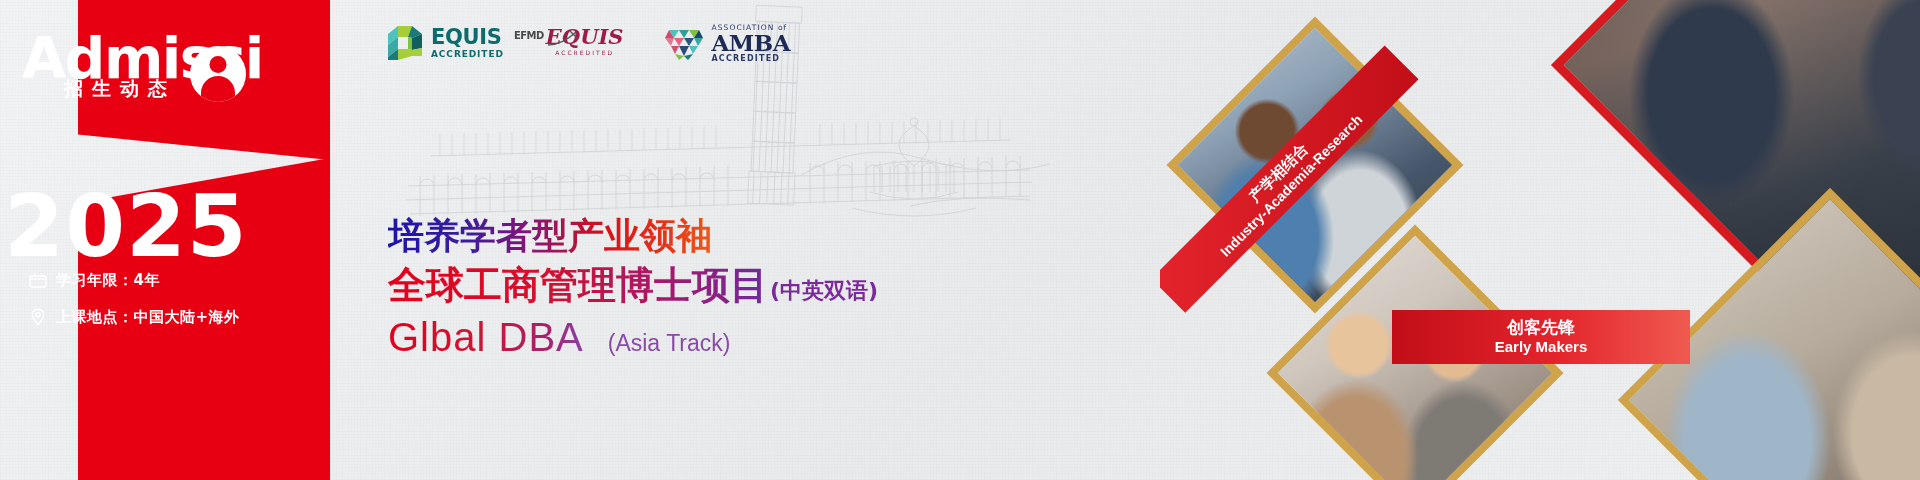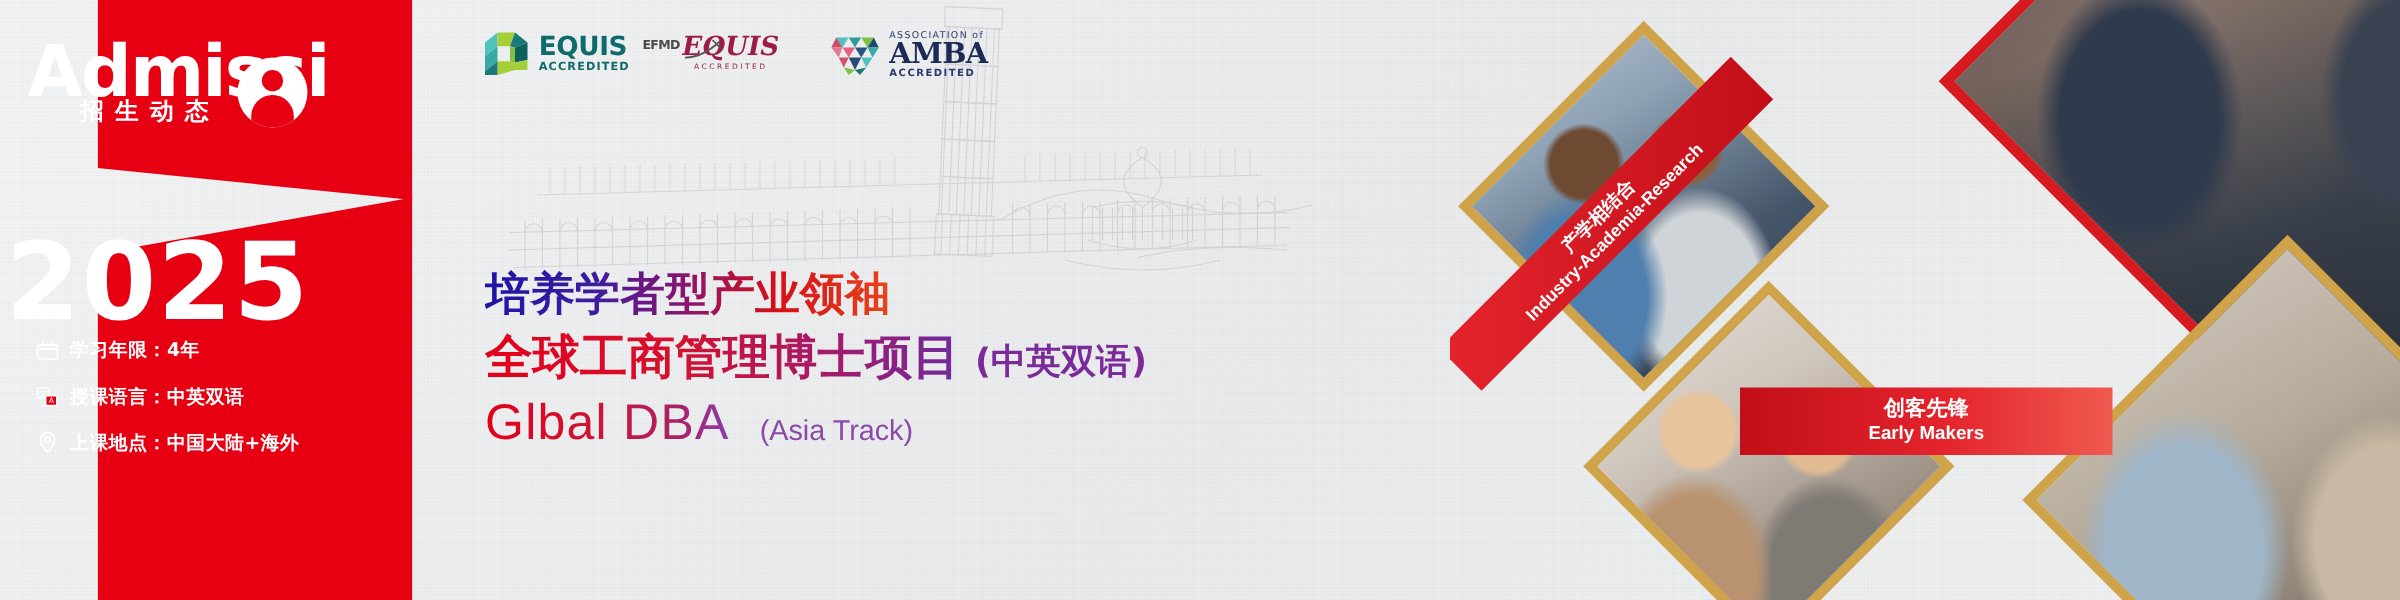--- a/index.html
+++ b/index.html
@@ -105,21 +105,21 @@
     -webkit-text-fill-color:transparent;
   }
   .hl2-row{ display:flex; align-items:baseline; margin-top:9px; }
   .hl2{
     font-size:38px; font-weight:700; letter-spacing:0; line-height:1.1;
     font-family:"DejaVu Sans",sans-serif;
     background:linear-gradient(90deg,#e3001b 0%,#d6102e 40%,#a01a6e 75%,#6f2aa0 100%);
     -webkit-background-clip:text; background-clip:text; color:transparent;
     -webkit-text-fill-color:transparent;
   }
-  .hl2-sub{ font-size:28px; font-weight:700; color:#7b2a9a; margin-left:12px;
+  .hl2-sub{ font-size:22px; font-weight:700; color:#7b2a9a; margin-left:2px;
             font-family:"DejaVu Sans",sans-serif;text-align:right; }
   .hl3-row{ display:flex; align-items:flex-end; margin-top:10px; }
   .hl3{
     font-size:40px; font-weight:400; letter-spacing:1px; line-height:1;
     font-family:"Liberation Sans",sans-serif;
     background:linear-gradient(90deg,#e3001b 0%,#cf1433 45%,#a82168 80%,#8a3fa8 100%);
     -webkit-background-clip:text; background-clip:text; color:transparent;
     -webkit-text-fill-color:transparent;
   }
   .hl3-sub{ font-size:23px; color:#8a4aa8; margin-left:24px;
@@ -218,31 +218,20 @@
   <div class="info-list">
     <div class="info-row">
       <span class="info-ico">
         <svg width="18" height="16" viewBox="0 0 18 16">
             <rect x="1" y="4" width="16" height="11" rx="1.5" fill="none" stroke="#fff" stroke-width="1.4"></rect>
             <path d="M1 7h16" stroke="#fff" stroke-width="1.4"></path>
             <path d="M5.5 1.5v3M12.5 1.5v3" stroke="#fff" stroke-width="1.4" stroke-linecap="round"></path>
           </svg>
       </span>
       <span class="info-txt">学习年限：4年</span>
-    </div>
-    <div class="info-row">
-      <span class="info-ico">
-        <svg width="18" height="17" viewBox="0 0 18 17">
-            <rect x="1" y="1.5" width="9" height="8" rx="1" fill="none" stroke="#fff" stroke-width="1.3"></rect>
-            <text x="5.5" y="7.8" font-size="6" fill="#fff" text-anchor="middle" font-family="DejaVu Sans">文</text>
-            <rect x="7.5" y="7.5" width="9" height="8" rx="1" fill="#e60012" stroke="#fff" stroke-width="1.3"></rect>
-            <text x="12" y="13.8" font-size="6" fill="#fff" text-anchor="middle" font-family="DejaVu Sans">A</text>
-          </svg>
-      </span>
-      <span class="info-txt">授课语言：中英双语</span>
     </div>
     <div class="info-row">
       <span class="info-ico">
         <svg width="16" height="18" viewBox="0 0 16 18">
             <path d="M8 1.2c-3.1 0-5.6 2.5-5.6 5.6 0 4.1 5.6 9.9 5.6 9.9s5.6-5.8 5.6-9.9C13.6 3.7 11.1 1.2 8 1.2z" fill="none" stroke="#fff" stroke-width="1.4"></path>
             <circle cx="8" cy="6.7" r="2.2" fill="none" stroke="#fff" stroke-width="1.3"></circle>
           </svg>
       </span>
       <span class="info-txt">上课地点：中国大陆+海外</span>
     </div>

